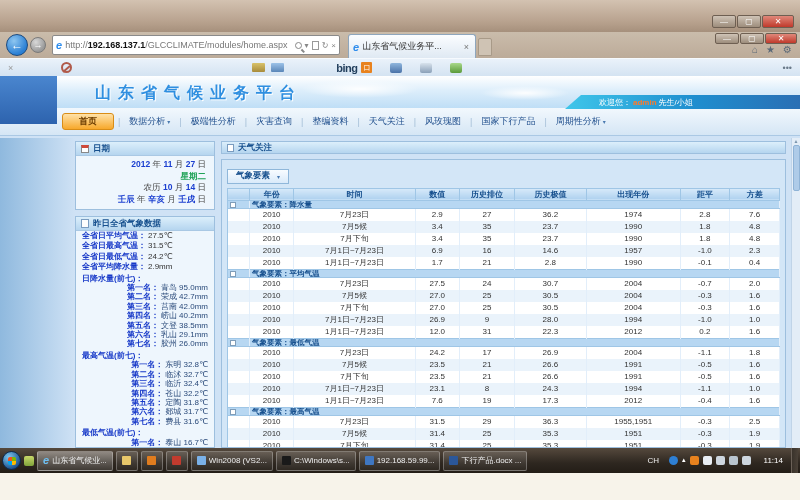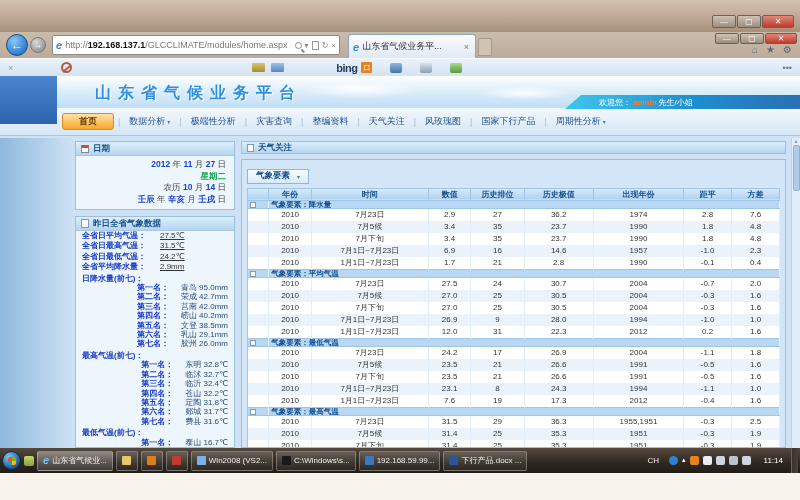--- a/index.html
+++ b/index.html
@@ -74,37 +74,37 @@
   .nav-item.active { background:linear-gradient(#ffe2a8,#f7a82b); border:1px solid #d98d17;
     border-radius:3px; color:#6b3c00; font-weight:bold; padding:1px 16px; margin-right:4px; }
   .nav-sep { color:#a3bdd6; }
   .nav-arrow { font-size:6px; color:#4a7ab0; margin-left:2px; }
   .crumb { height:14px; background:#dcebf8; border-bottom:1px solid #c2d8ec; display:flex;
     align-items:center; justify-content:space-between; font-size:8px; color:#3a76b5; padding:0 10px; }
   .crumb-right { display:flex; gap:18px; }
 
   .content { position:absolute; top:62px; left:0; right:0; bottom:0; display:flex;
     padding:3px 14px 0 75px; overflow:hidden; }
-  .sidebar { width:160px; flex:none; display:flex; flex-direction:column; gap:6px; }
+  .sidebar { width:140px; flex:none; display:flex; flex-direction:column; gap:6px; }
   .panel { background:#eef6fd; border:1px solid #9dbfde; }
   .panel-hd { height:14px; background:linear-gradient(#dceffb,#b5d5ef); border-bottom:1px solid #a9c8e4;
     display:flex; align-items:center; gap:4px; padding:0 5px; font-size:8.5px; font-weight:bold; color:#17508e; }
   .ico-cal { width:8px; height:8px; background:#fff; border:1px solid #888; border-top:3px solid #d04a3a; flex:none; }
   .ico-clip { width:8px; height:9px; background:#fdfdfd; border:1px solid #7a9cc0; flex:none; }
   .cal-body { padding:3px 8px 4px; font-size:8.5px; text-align:right; line-height:11.5px; color:#444; }
   .seg-n { color:#1b3fd0; font-weight:bold; }
   .seg-t { color:#444; }
   .seg-g { color:#1fa257; font-weight:bold;margin-top:12px; }
   .wpanel { flex:1; overflow:hidden; }
   .wbody { padding:0 6px; font-size:8px; line-height:9.4px; }
   .stat-line { display:flex; margin-bottom:1px; }
   .stat-label { color:#1638c8; font-weight:bold; }
-  .stat-value { color:#333; margin-left:14px;text-decoration:underline; }
+  .stat-value { color:#333; margin-left:2px; }
   .sec-title { color:#1638c8; font-weight:bold; margin-top:2px; }
-  .rank-line { display:flex; justify-content:flex-end; gap:12px; }
+  .rank-line { display:flex; justify-content:flex-end; gap:2px; }
   .rank-label { color:#1638c8; font-weight:bold; }
   .rank-val { color:#2a4a7a; }
 
   .main { flex:1; margin-left:6px; min-width:0; display:flex; flex-direction:column; }
   .main-hd { height:13px; flex:none; background:linear-gradient(#dceffb,#b5d5ef);
     border:1px solid #9dbfde; display:flex; align-items:center; gap:4px; padding:0 5px;
     font-size:8.5px; font-weight:bold; color:#17508e; }
   .ico-page { width:7px; height:8px; background:#fff; border:1px solid #7a9cc0; flex:none; }
   .main-body { flex:1; margin-top:5px; border:1px solid #9dbfde; background:#d3e6f7;
     padding:4px 5px 0; overflow:hidden; }

